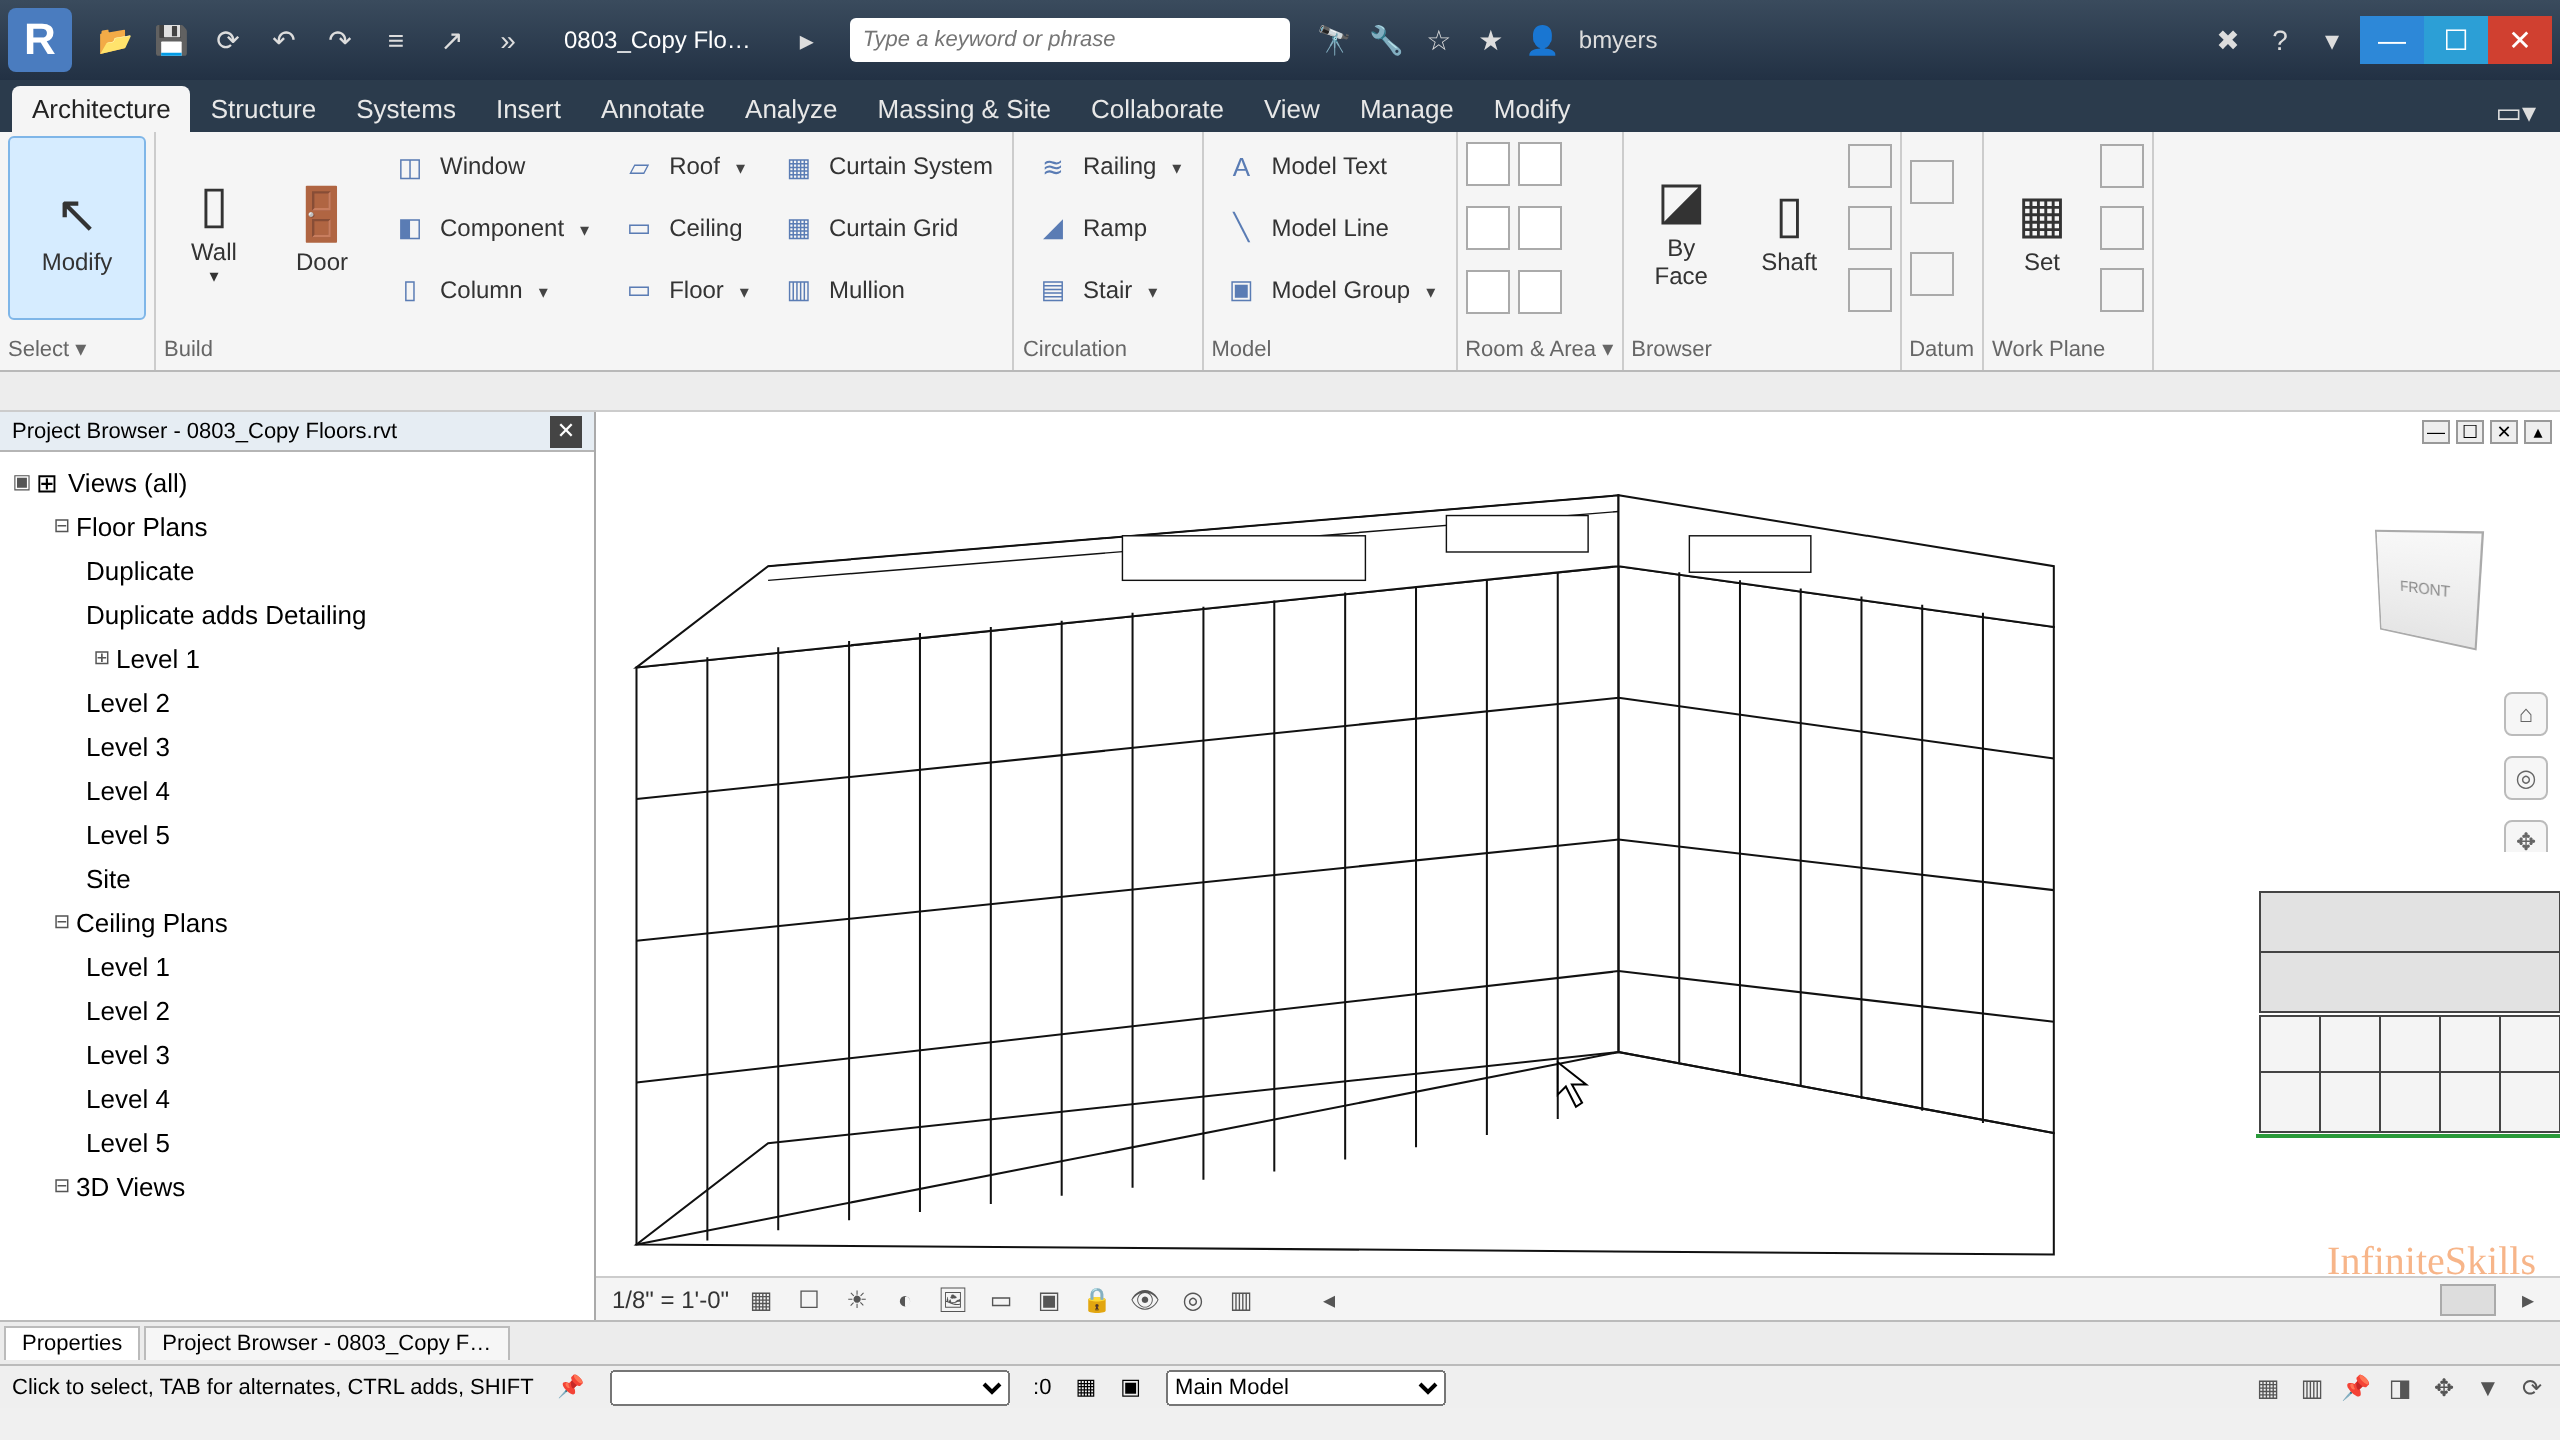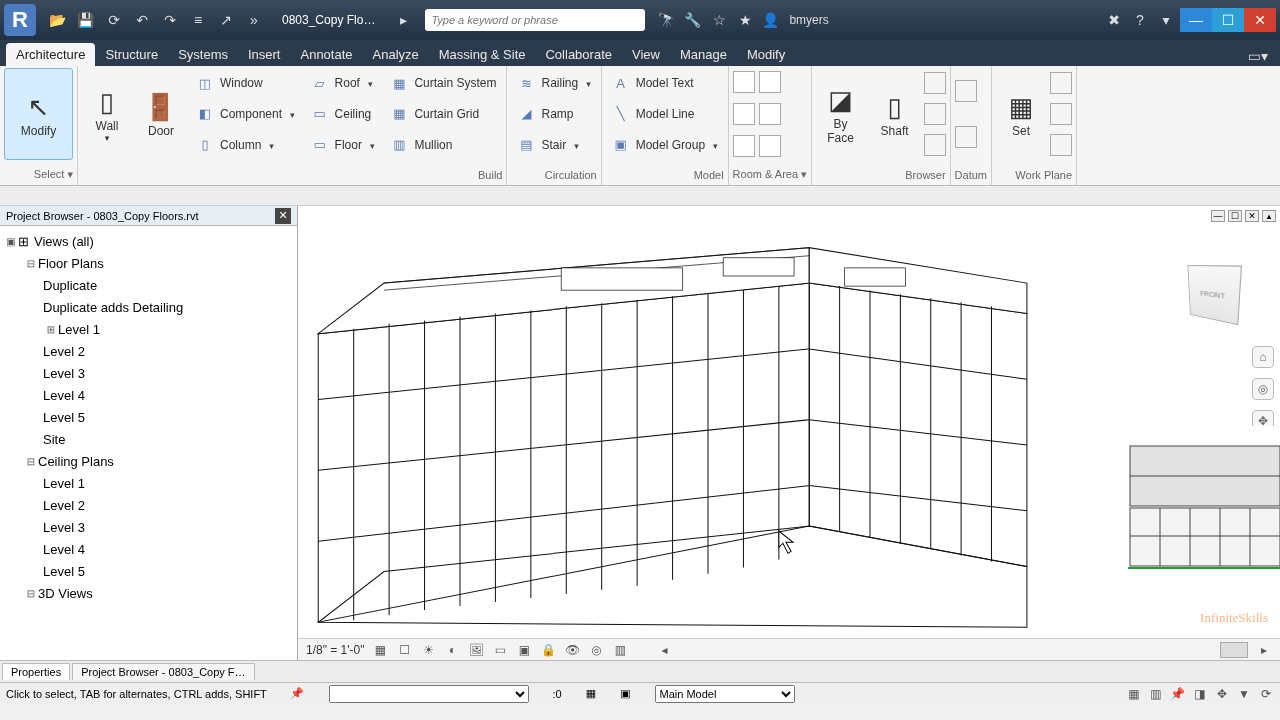--- a/index.html
+++ b/index.html
@@ -21,21 +21,21 @@
 
   
   .ribbon-tabs { height:26px; display:flex; align-items:flex-end; background:#2b3b4c; padding:0 6px; font-size:13px; }
   .ribbon-tab { padding:4px 10px; color:#e8e8e8; cursor:pointer; border-radius:4px 4px 0 0; }
   .ribbon-tab.active { background:#f5f5f5; color:#222; }
   .panel-toggle { margin-left:auto; color:#ddd; font-size:14px; padding:2px 6px; }
 
   
   .ribbon { height:120px; background:#f5f5f5; border-bottom:1px solid #b9b9b9; display:flex; font-size:12px; color:#333; }
   .ribbon-panel { border-right:1px solid #ccc; display:flex; flex-direction:column; padding:2px 4px; }
-  .ribbon-panel .panel-label { margin-top:auto; text-align:right; color:#666; padding:2px 0; font-size:11px; }
+  .ribbon-panel .panel-label { margin-top:auto; text-align:left; color:#666; padding:2px 0; font-size:11px; }
   .big-btn { display:flex; flex-direction:column; align-items:center; justify-content:center; padding:4px 8px; height:92px; cursor:pointer; border-radius:3px; }
   .big-btn .glyph { width:34px; height:34px; display:flex; align-items:center; justify-content:center; font-size:26px; }
   .big-btn.modify{ background:#d6ecff; border:1px solid #7fb6e8; }
   .row-btns { display:flex; flex-direction:column; height:92px; justify-content:space-around; }
   .row-btns > div { display:flex; align-items:center; gap:6px; padding:2px 6px; cursor:pointer; white-space:nowrap; border-radius:3px; }
   .icon-sq { width:18px; height:18px; display:flex; align-items:center; justify-content:center; font-size:13px; color:#5a7cb4; }
   .dd-caret::after{ content:"▾"; font-size:9px; color:#444; margin-left:2px; }
 
   .build-panel-content { display:flex; gap:4px; }
   .stack3 { display:flex; flex-direction:column; justify-content:space-around; height:92px; }
@@ -75,26 +75,26 @@
 
   .view-status { position:absolute; left:0; right:0; bottom:0; height:22px; background:#f4f4f4; border-top:1px solid #ccc; display:flex; align-items:center; gap:8px; padding:0 8px; font-size:12px; color:#333;}
   .vsb { width:16px; height:16px; display:flex; align-items:center; justify-content:center; font-size:12px; color:#555; }
 
   
   .bottom-tabs { height:22px; display:flex; align-items:center; background:#ececec; border-top:1px solid #bbb; font-size:11px;}
   .bottom-tabs .tab { padding:2px 8px; background:#fff; border:1px solid #bbb; border-bottom:none; margin-left:2px; }
   .bottom-tabs .tab.active{ background:#f6f6f6; }
 
   
-  .statusbar { height:22px; background:#efefef; border-top:1px solid #bbb; display:flex; align-items:center; font-size:11px; padding:0 6px; gap:24px;}
+  .statusbar { height:22px; background:#efefef; border-top:1px solid #bbb; display:flex; align-items:center; font-size:11px; padding:0 6px; gap:12px;}
   .statusbar select { font-size:11px; height:18px; }
   .status-right { margin-left:auto; display:flex; gap:6px; }
   .status-right span { width:16px; height:16px; display:inline-flex; align-items:center; justify-content:center; font-size:12px; color:#555;}
 
-  .watermark { position:absolute; right:12px; bottom:34px; font-size:13px; font-weight:300; color:rgba(240,120,40,.55); font-family:Georgia,serif;}
+  .watermark { position:absolute; right:12px; bottom:17px; font-size:20px; font-weight:300; color:rgba(240,120,40,.55); font-family:Georgia,serif;}
 </style>
 </head>
 <body>
 
 <div class="titlebar">
   <div class="app-icon">R</div>
   <div class="qat">
     <div class="qat-btn">📂</div>
     <div class="qat-btn">💾</div>
     <div class="qat-btn">⟳</div>

